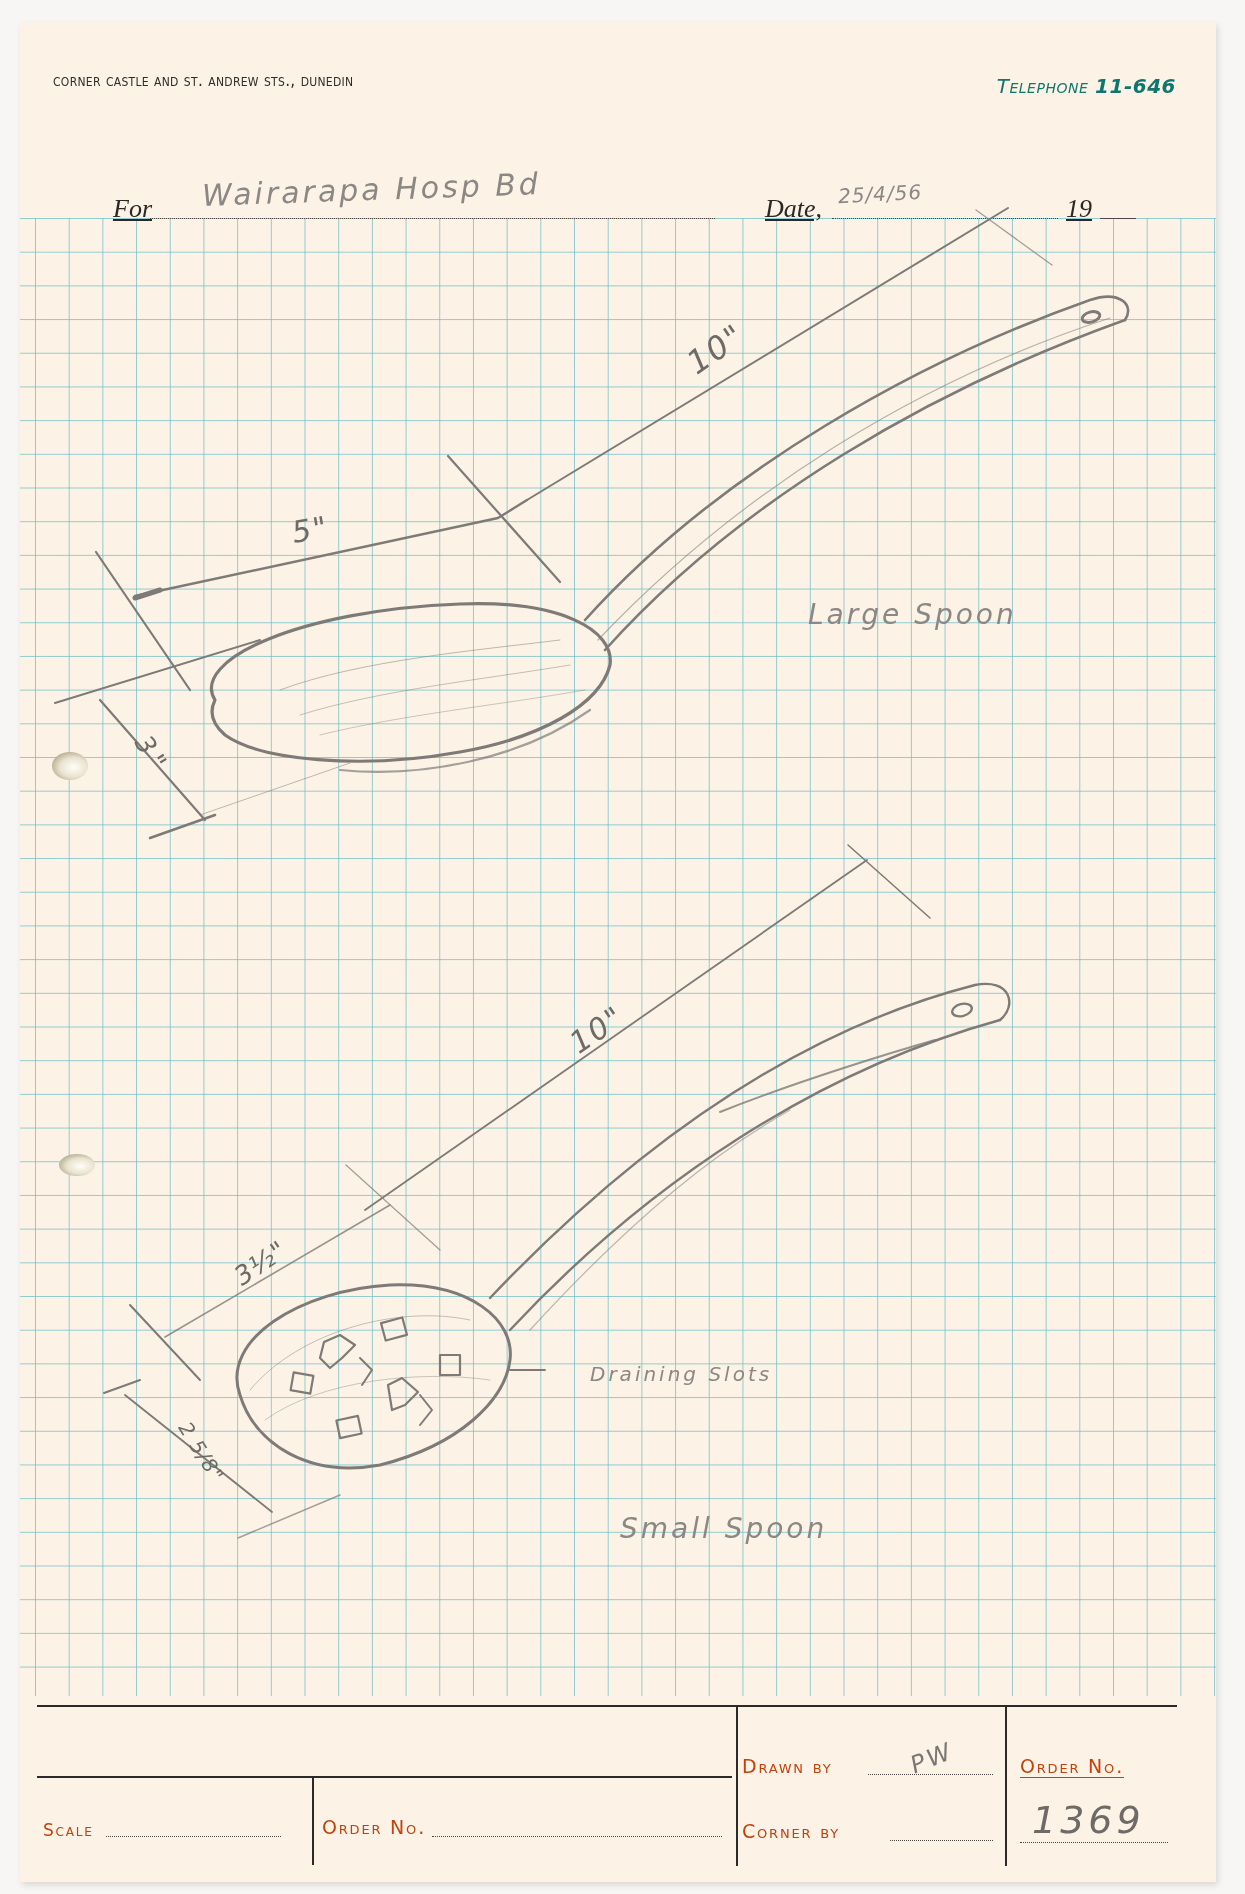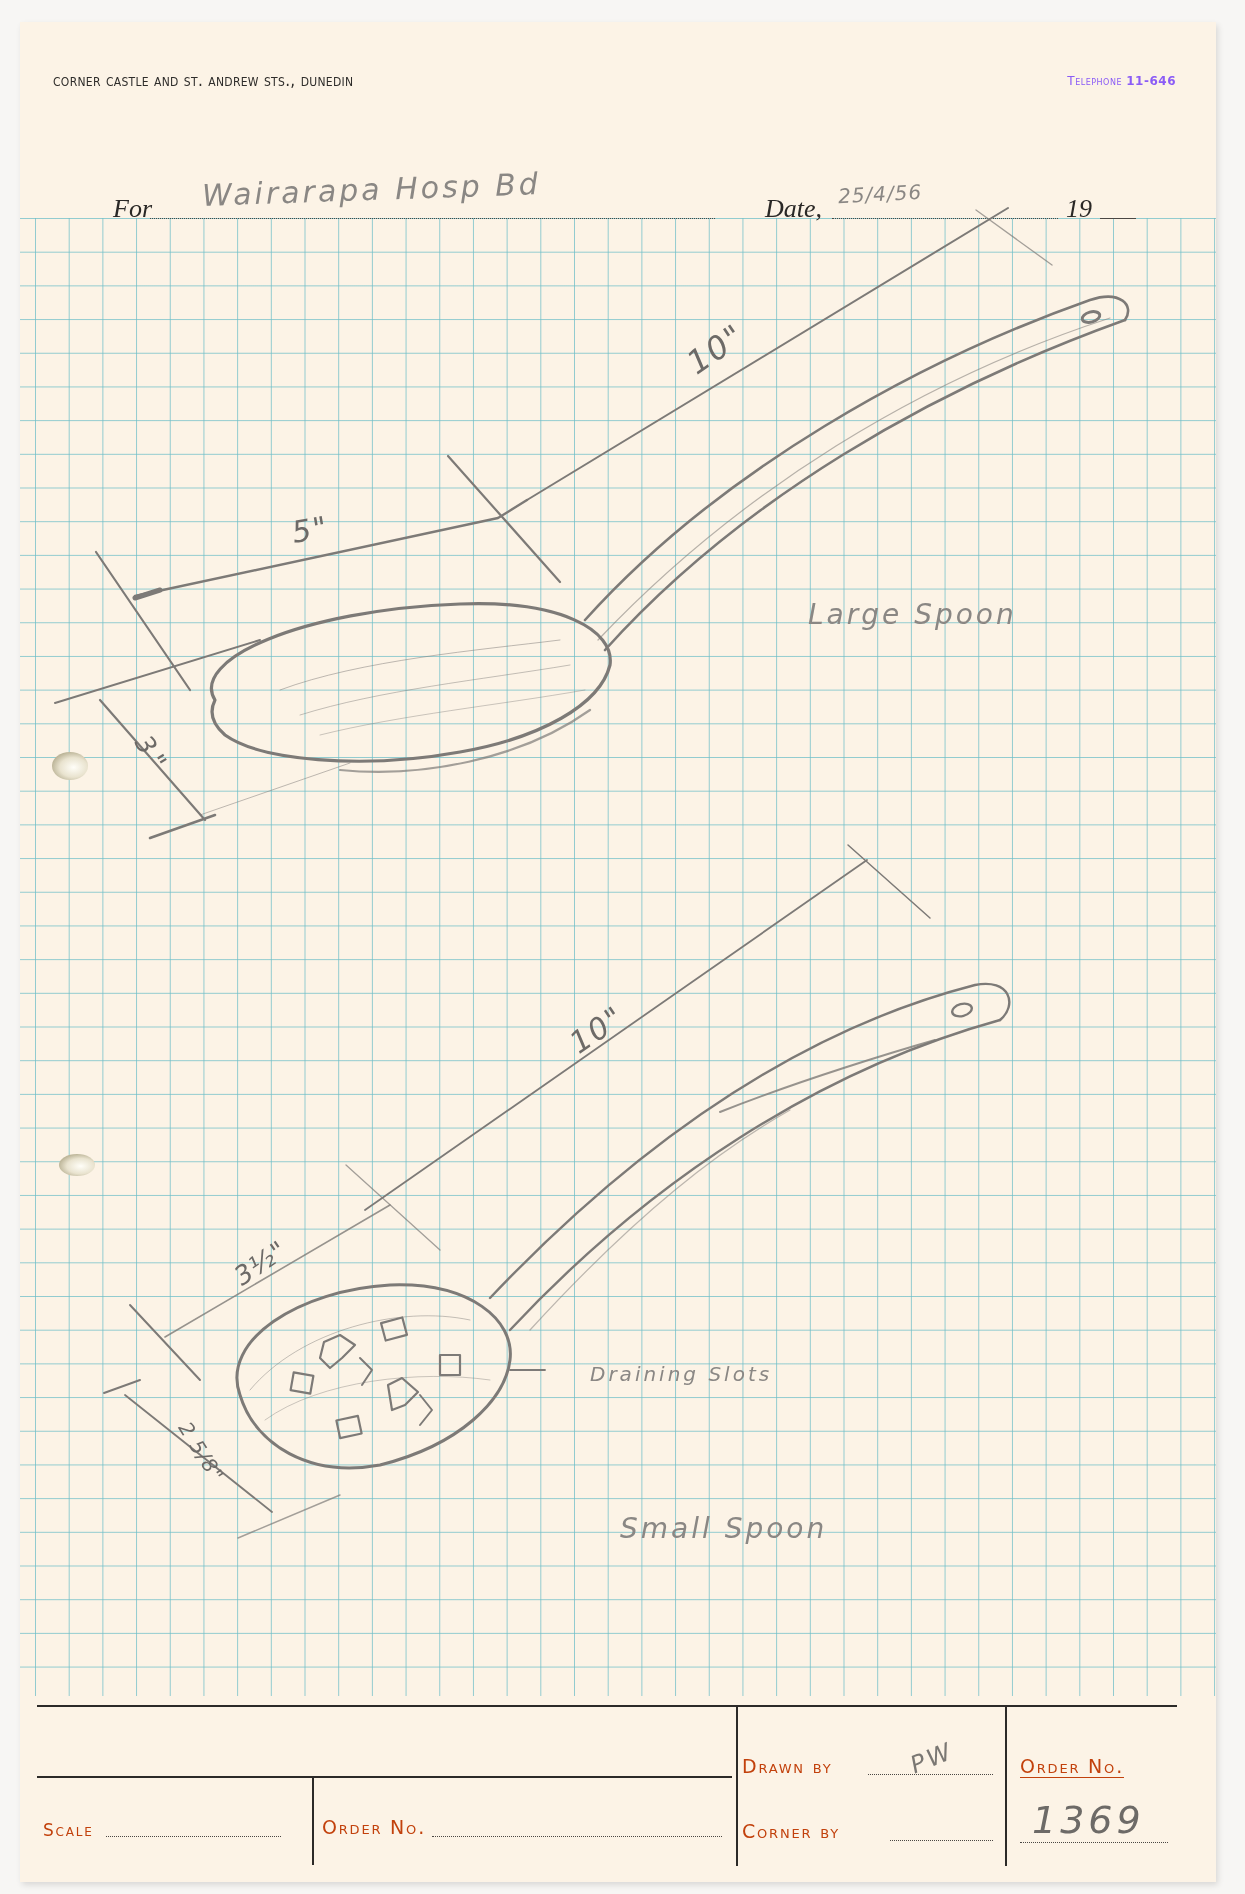--- a/index.html
+++ b/index.html
@@ -22,37 +22,37 @@
     background-position: 15px 0px;
   }
   .header-addr {
     position: absolute; left: 33px; top: 48px;
     font-family: "DejaVu Sans Condensed", "DejaVu Sans", sans-serif;
     font-size: 17px; color: #2e2c2a; letter-spacing: 0.3px;
     font-variant: small-caps; text-transform: lowercase;
   }
   .header-tel {
     position: absolute; right: 40px; top: 52px;
-    font-size: 12px; color: #8b5cf6; letter-spacing: 0.5px; font-variant: small-caps;
+    font-size: 20px; color: #0f766e; letter-spacing: 0.5px; font-variant: small-caps; font-style: italic;
   }
   .header-tel b { font-weight: bold; font-variant: normal; }
   .firm-name {
     position: absolute; left: 0; width: 1196px; top: 80px; text-align: center;
   }
   .firm-name span {
     display: inline-block;
     font-family: "DejaVu Sans", sans-serif;
     font-size: 37px; color: #2c2a28; letter-spacing: 0.5px;
     font-variant: small-caps;
     border-bottom: 2.5px solid #2c2a28; padding: 0 2px 2px 2px;
     transform: scaleX(0.92);
   }
   .for-line, .date-line, .year-line {
     position: absolute; top: 172px; font-family: "Liberation Serif", serif;
-    font-style: italic; font-size: 26px; color: #2a2826;
+    font-style: italic; font-size: 26px; color: #2a2826; text-decoration: underline;
   }
   .for-line { left: 93px; }
   .date-line { left: 745px; }
   .year-line { left: 1046px; }
   .dotted {
     position: absolute; border-bottom: 1.5px dotted #4a4744; height: 0;
   }
   .hand {
     position: absolute; font-family: "DejaVu Sans", sans-serif; font-style: italic;
     color: #8a8784; letter-spacing: 3px; white-space: nowrap;

